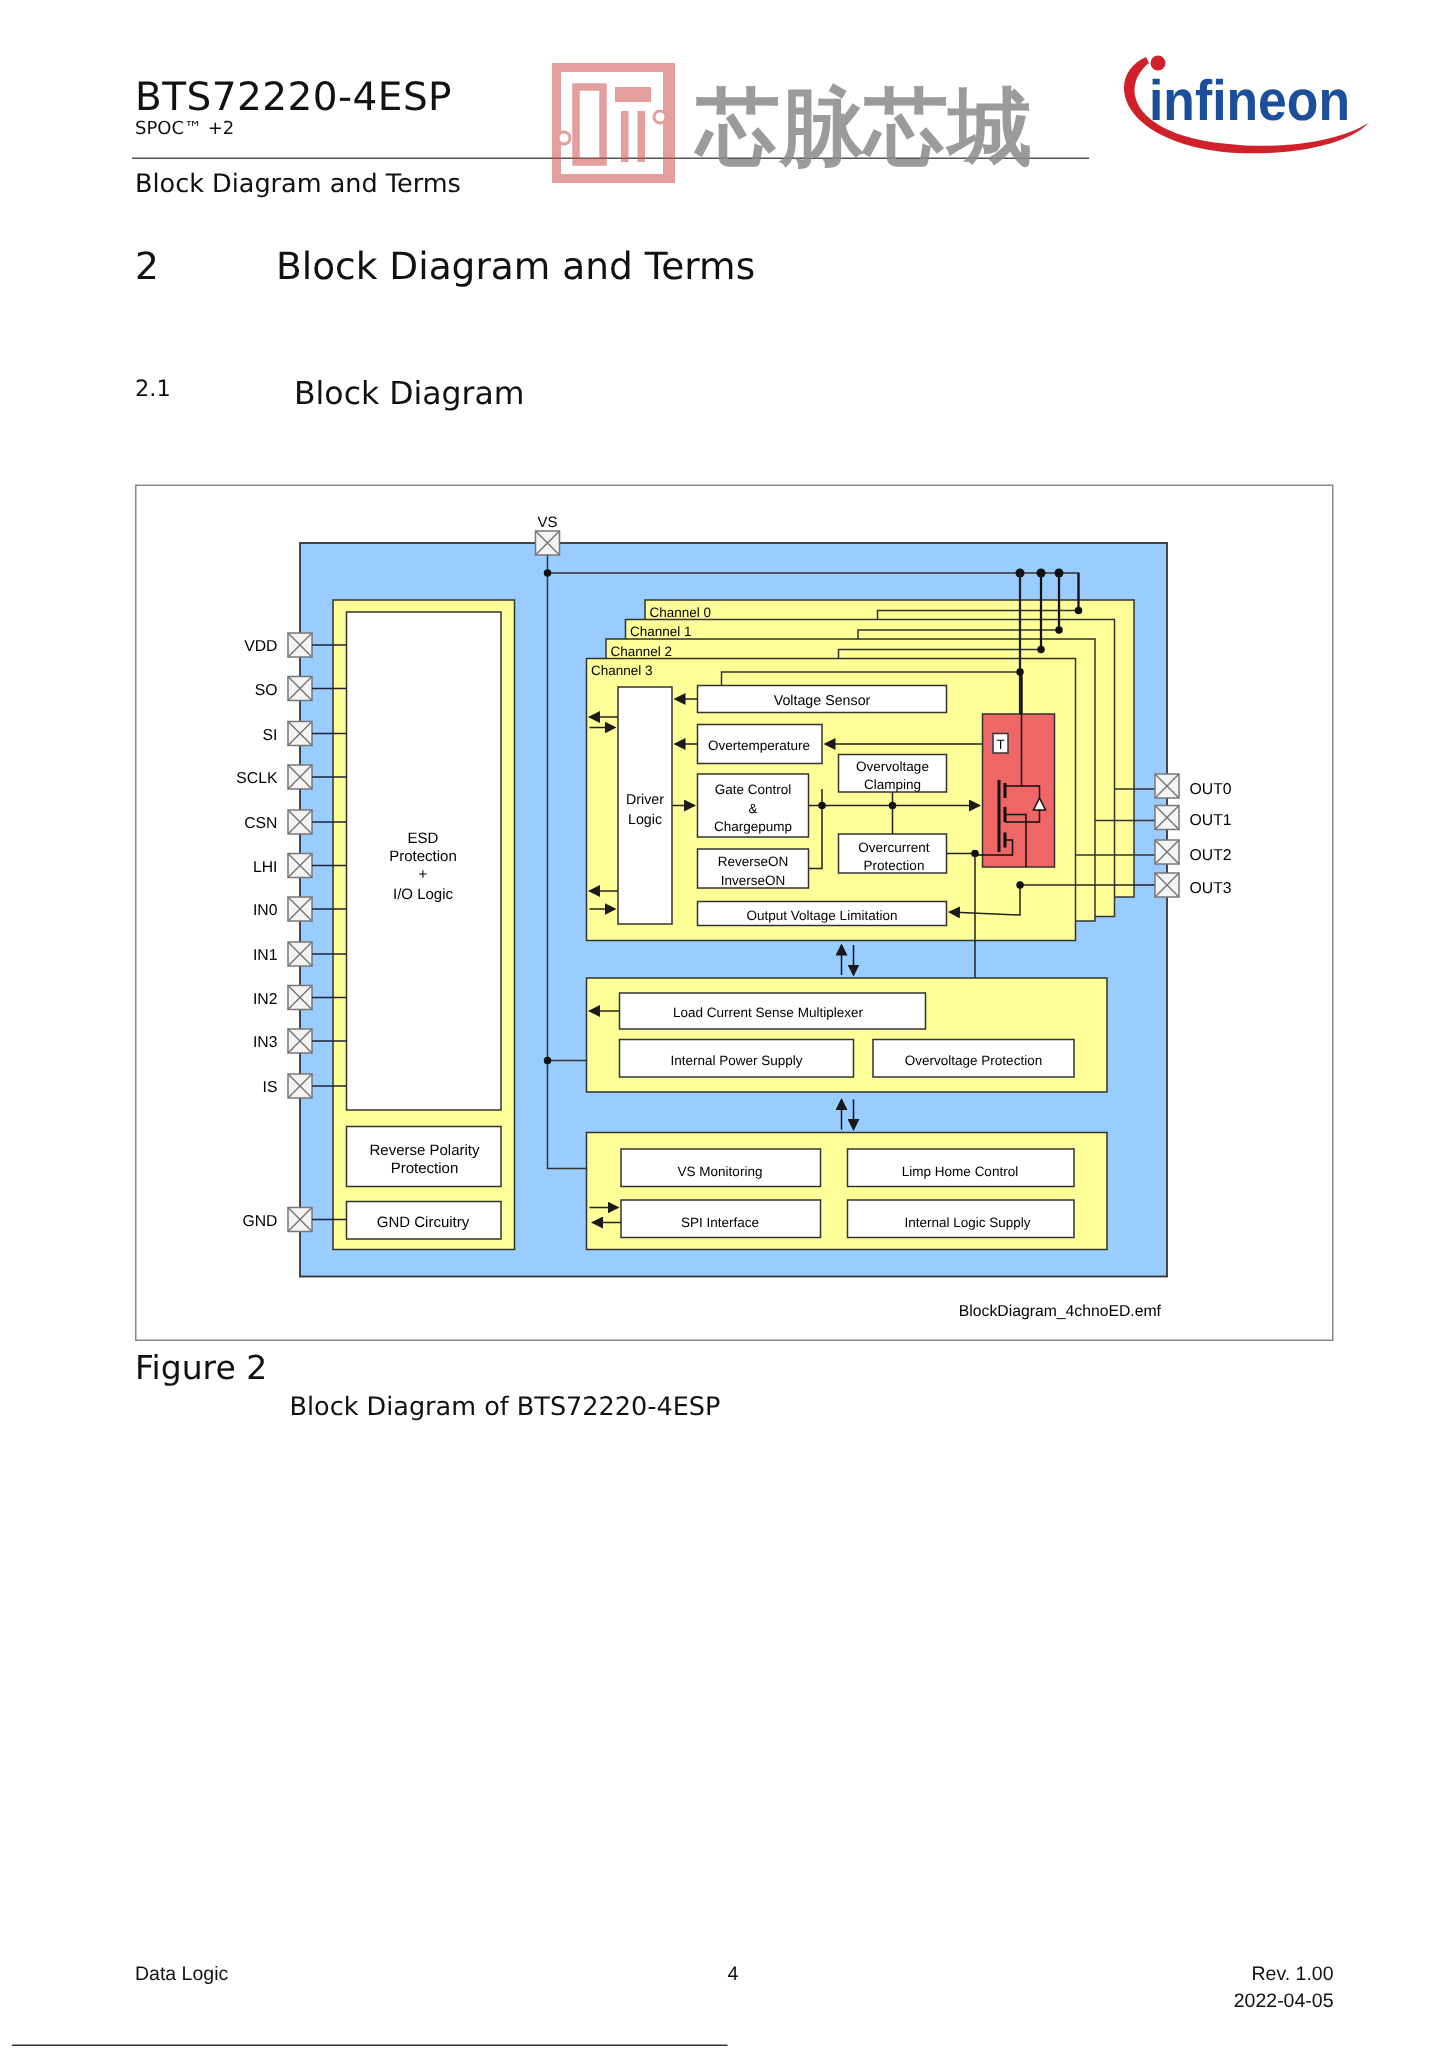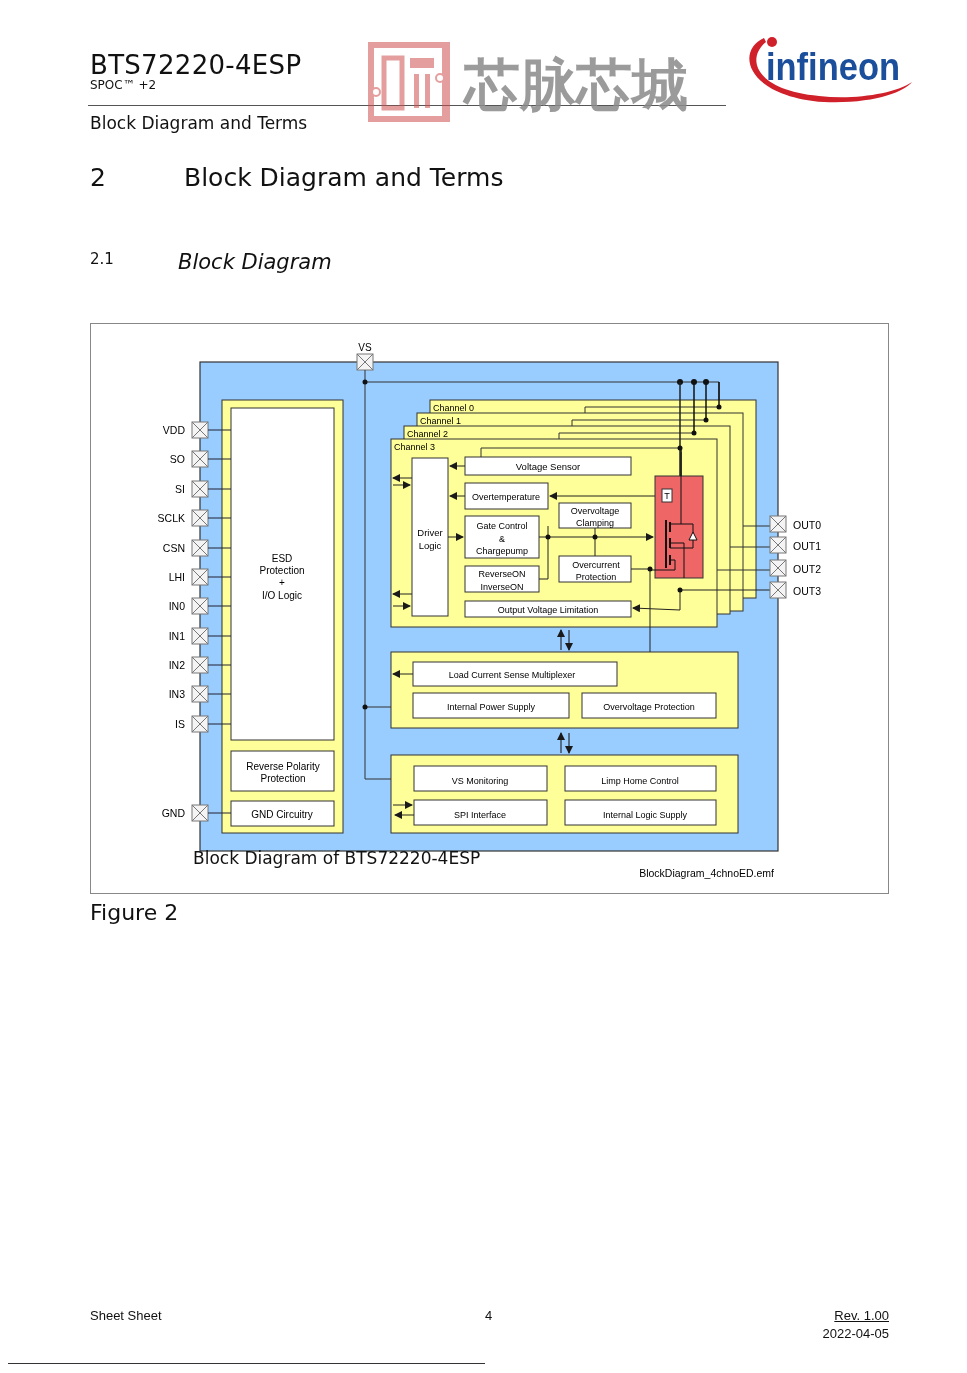--- a/index.html
+++ b/index.html
@@ -7,28 +7,28 @@
   .abs { position: absolute; }
   .hdr-title { left: 90px; top: 50px; font-size: 26px; letter-spacing: 0.3px; }
   .hdr-sub { left: 90px; top: 78px; font-size: 12px; }
   .hdr-line { left: 88px; top: 105px; width: 638px; height: 1px; background: #555; }
   .hdr-section { left: 90px; top: 113px; font-size: 17px; }
   .wm { left: 368px; top: 42px; width: 358px; height: 80px; }
   .logo { left: 744px; top: 30px; width: 170px; height: 76px; }
   .h1num { left: 90px; top: 163px; font-size: 25px; }
   .h1txt { left: 184px; top: 163px; font-size: 25px; }
   .h2num { left: 90px; top: 250px; font-size: 15px; }
-  .h2txt { left: 178px; top: 250px; font-size: 21px; font-style: italic; }
+  .h2txt { left: 196px; top: 250px; font-size: 21px; }
   .figbox { left: 90px; top: 323px; width: 799px; height: 571px; border: 1px solid #888; box-sizing: border-box; }
   .figcap-n { left: 90px; top: 900px; font-size: 22px; }
-  .figcap-t { left: 193px; top: 848px; font-size: 17px; }
+  .figcap-t { left: 193px; top: 928px; font-size: 17px; }
   .foot { font-family: "Liberation Sans", sans-serif; font-size: 13px; }
   .foot-left { left: 90px; top: 1308px; }
   .foot-mid { left: 485px; top: 1308px; }
-  .foot-right1 { right: 78px; top: 1308px; text-align: right; text-decoration: underline; }
+  .foot-right1 { right: 78px; top: 1308px; text-align: right; }
   .foot-right2 { right: 78px; top: 1326px; text-align: center; }
   .foot-line { left: 8px; top: 1363px; width: 477px; height: 1px; background: #333; }
   svg text { font-family: "Liberation Sans", sans-serif; }
 </style>
 </head>
 <body>
 
 <div class="abs hdr-title">BTS72220-4ESP</div>
 <div class="abs hdr-sub">SPOC™ +2</div>
 <div class="abs hdr-line"></div>
@@ -323,17 +323,17 @@
       </g>
       <text x="793" y="595" font-size="10.5">OUT3</text>
     </g>
 
   <text x="774" y="877" font-size="10.5" text-anchor="end">BlockDiagram_4chnoED.emf</text>
 </svg>
 
 <div class="abs figcap-n">Figure 2</div>
 <div class="abs figcap-t">Block Diagram of BTS72220-4ESP</div>
 
-<div class="abs foot foot-left">Sheet Sheet</div>
+<div class="abs foot foot-left">Data Logic</div>
 <div class="abs foot foot-mid">4</div>
 <div class="abs foot foot-right1">Rev. 1.00</div>
 <div class="abs foot foot-right2">2022-04-05</div>
 <div class="abs foot-line"></div>
 
 </body></html>

